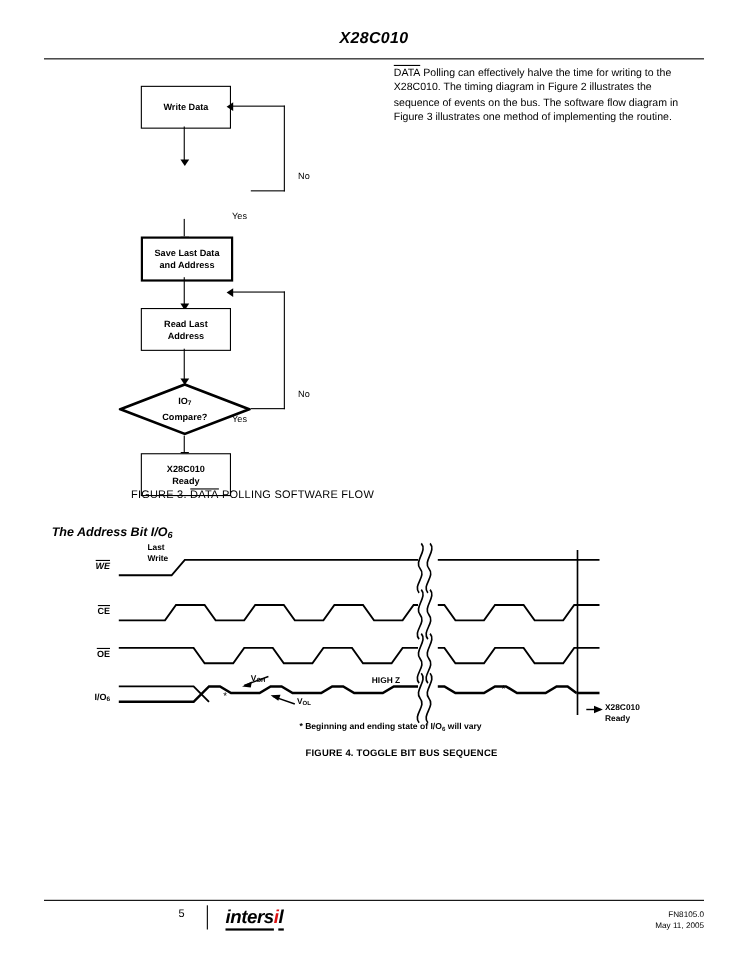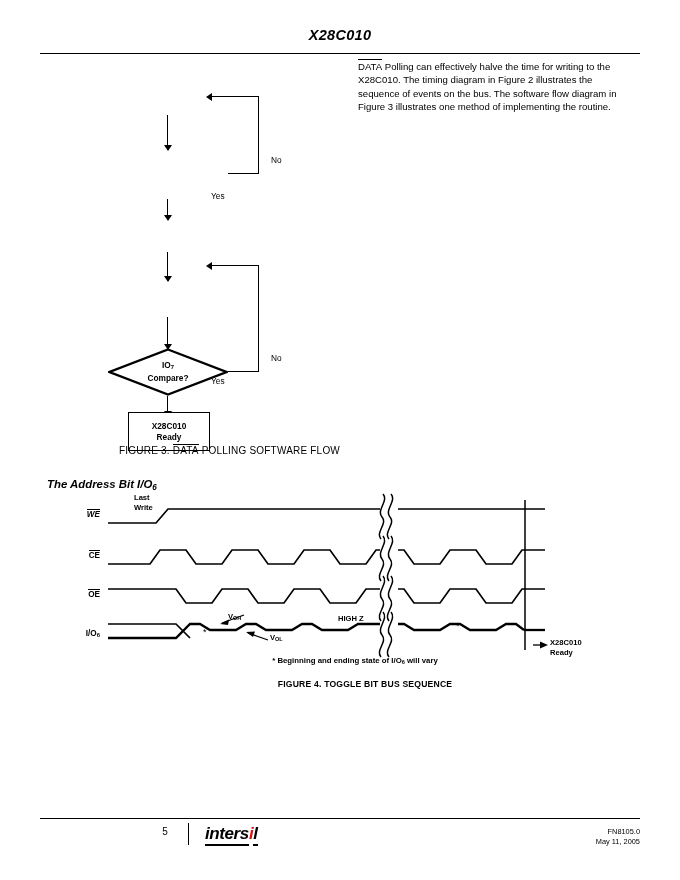--- a/index.html
+++ b/index.html
@@ -60,39 +60,48 @@
 </head>
 <body>
 
 <div class="abs" id="doc-title">X28C010</div>
 <div class="abs" id="header-rule"></div>
 
 <div class="abs" id="intro"><span class="ovl">DATA</span><span> Polling can effectively halve the time for writing to the X28C010. The timing diagram in Figure 2 illustrates the sequence of events on the bus. The software flow diagram in Figure 3 illustrates one method of implementing the routine.</span></div>
 
 <div class="abs" id="flow">
 
+  <div class="fbox" style="left:68px;top:13px;width:80px;height:37px;">
+    <span>Write Data</span>
+  </div>
 
   <div class="ln lnv" style="left:107px;top:50px;height:33px;"></div>
   <div class="arw arw-d" style="left:104px;top:80px;"></div>
 
 
   <div class="ln lnh" style="left:168px;top:108px;width:31px;"></div>
   <div class="ln lnv" style="left:197.6px;top:31px;height:78px;"></div>
   <div class="ln lnh" style="left:150px;top:31px;width:49px;"></div>
   <div class="arw arw-l" style="left:146px;top:27.5px;"></div>
   <div class="flab" style="left:171px;top:90px;">No</div>
 
   <div class="ln lnv" style="left:107px;top:134px;height:20px;"></div>
   <div class="arw arw-d" style="left:104px;top:150px;"></div>
   <div class="flab" style="left:111px;top:126px;">Yes</div>
 
+  <div class="fbox thick" style="left:68px;top:150px;width:80px;height:37px;">
+    <span><span>Save Last Data</span><br><span>and Address</span></span>
+  </div>
 
   <div class="ln lnv" style="left:107px;top:187px;height:28px;"></div>
   <div class="arw arw-d" style="left:104px;top:211px;"></div>
 
+  <div class="fbox" style="left:68px;top:215px;width:80px;height:37px;">
+    <span><span>Read Last</span><br><span>Address</span></span>
+  </div>
 
   <div class="ln lnv" style="left:107px;top:252px;height:30px;"></div>
   <div class="arw arw-d" style="left:104px;top:279px;"></div>
 
   <div class="diamond" style="left:48px;top:283px;width:120px;height:48px;">
     <svg class="dshape" viewBox="0 0 120 48" preserveAspectRatio="none">
       <polygon points="60,1.5 118.5,24 60,46.5 1.5,24" fill="#fff" stroke="#000" stroke-width="2.4" vector-effect="non-scaling-stroke"></polygon>
     </svg>
     <div class="dtext">
       <span><span>IO</span><sub>7</sub><br><span>Compare?</span></span>

